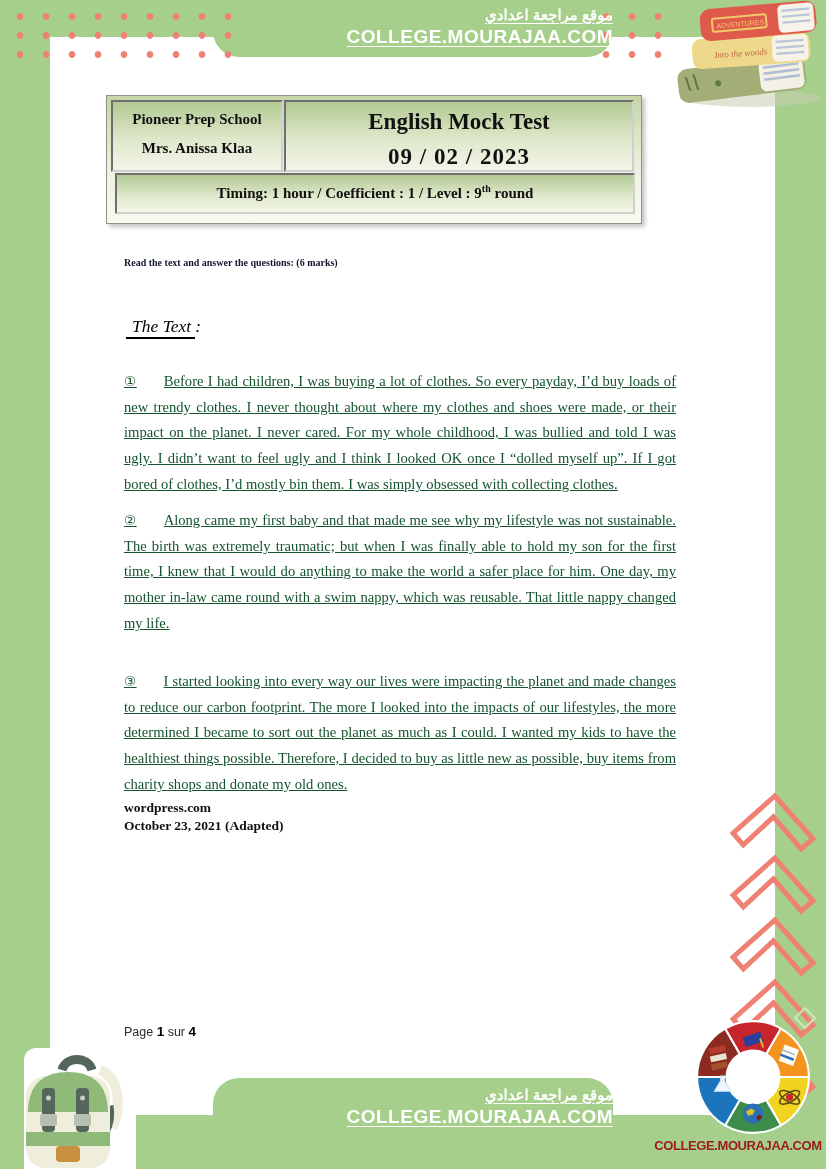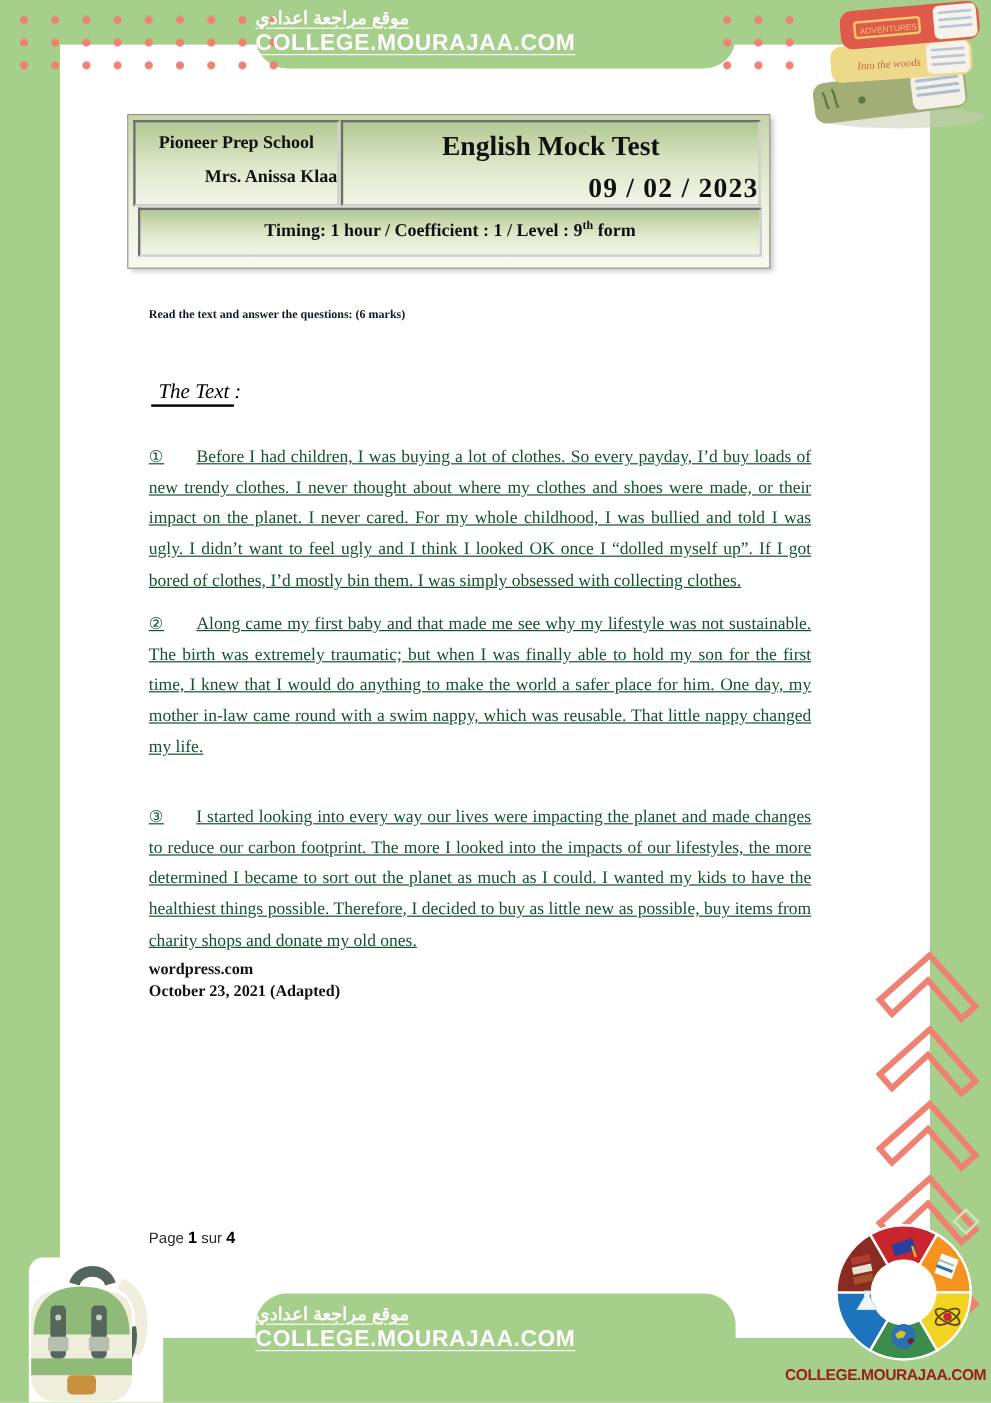--- a/index.html
+++ b/index.html
@@ -7,40 +7,40 @@
     position:relative;width:826px;height:1169px;overflow:hidden;
     background:#a6cf8b;font-family:"Liberation Sans",sans-serif;
   }
   
   .sheet{position:absolute;left:50px;top:37px;width:725px;height:1078px;background:#ffffff;}
   
   .band-top{position:absolute;left:0;top:0;width:826px;height:37px;background:#a6cf8b;}
   .band-bottom{position:absolute;left:0;top:1115px;width:826px;height:54px;background:#a6cf8b;}
   .tab-top{position:absolute;left:213px;top:0;width:400px;height:57px;background:#a6cf8b;border-radius:0 0 26px 26px;}
   .tab-bottom{position:absolute;left:213px;top:1078px;width:400px;height:60px;background:#a6cf8b;border-radius:26px 26px 0 0;}
-  .banner-text{position:absolute;width:400px;left:213px;text-align:left;color:#ffffff;font-weight:bold;}
+  .banner-text{position:absolute;width:400px;left:213px;text-align:right;color:#ffffff;font-weight:bold;}
   .banner-ar{font-size:15px;text-decoration:underline;text-underline-offset:3px;}
   .banner-site{font-size:19px;letter-spacing:.5px;text-decoration:underline;text-underline-offset:3px;}
   
   .dots{position:absolute;background-image:radial-gradient(circle,#ef8173 3px,rgba(0,0,0,0) 3.7px);
         background-size:26px 19px;background-position:7px 5px;}
   .dots-tl{left:0;top:2px;width:240px;height:57px;}
   .dots-tr{left:586px;top:2px;width:84px;height:57px;}
   
   .htable{position:absolute;left:106px;top:95px;width:534px;height:127px;
           background:linear-gradient(180deg,#c6d6a7 0%,#eef2e0 60%,#f7f9ef 100%);
           border:1px solid #8f9486;box-shadow:3px 3px 4px rgba(90,90,90,.35);}
   .hcell{position:absolute;background:linear-gradient(180deg,#b2c992 0%,#dfe8cb 55%,#f2f5e8 100%);
          border:2px solid;border-color:#6e6e6e #cfcfcf #cfcfcf #6e6e6e;
          text-align:center;font-family:"Liberation Serif",serif;font-weight:bold;color:#111;}
   .cell-school{left:4px;top:4px;width:168px;height:68px;font-size:15px;}
   .cell-title{left:177px;top:4px;width:346px;height:68px;font-size:23px;}
   .cell-timing{left:8px;top:77px;width:516px;height:37px;font-size:15px;}
   .cell-line1{margin-top:9px;}
-  .cell-line2{margin-top:12px;text-align:right;}
+  .cell-line2{margin-top:12px;}
   .cell-title .cell-line1{margin-top:7px;}
   .cell-title .cell-line2{margin-top:9px;letter-spacing:1px;}
   .cell-timing .cell-line1{margin-top:8px;}
   sup{font-size:10px;}
   
   .doc-instruction{position:absolute;left:124px;top:257px;width:560px;
       font-family:"Liberation Serif",serif;font-weight:bold;font-size:10px;color:#0f172a;}
   .doc-section{position:absolute;left:126px;top:316px;
       font-family:"Liberation Serif",serif;font-weight:normal;font-style:italic;font-size:17.5px;color:#000;}
   .doc-section .und{border-bottom:2.5px solid #000;padding:0 4px 1px 6px;}
@@ -114,21 +114,21 @@
   <div class="htable">
     <div class="hcell cell-school">
       <div class="cell-line1">Pioneer Prep School</div>
       <div class="cell-line2">Mrs. Anissa Klaa</div>
     </div>
     <div class="hcell cell-title">
       <div class="cell-line1">English Mock Test</div>
       <div class="cell-line2">09 / 02 / 2023</div>
     </div>
     <div class="hcell cell-timing">
-      <div class="cell-line1"><span>Timing: 1 hour / Coefficient : 1 / Level : 9</span><sup>th</sup><span> form</span></div>
+      <div class="cell-line1"><span>Timing: 1 hour / Coefficient : 1 / Level : 9</span><sup>th</sup><span> round</span></div>
     </div>
   </div>
 
   <div class="doc-instruction">Read the text and answer the questions: (6 marks)</div>
 
   <div class="doc-section">
     <span class="und">The Text</span><span>:</span>
   </div>
 
   <div class="para p1">

